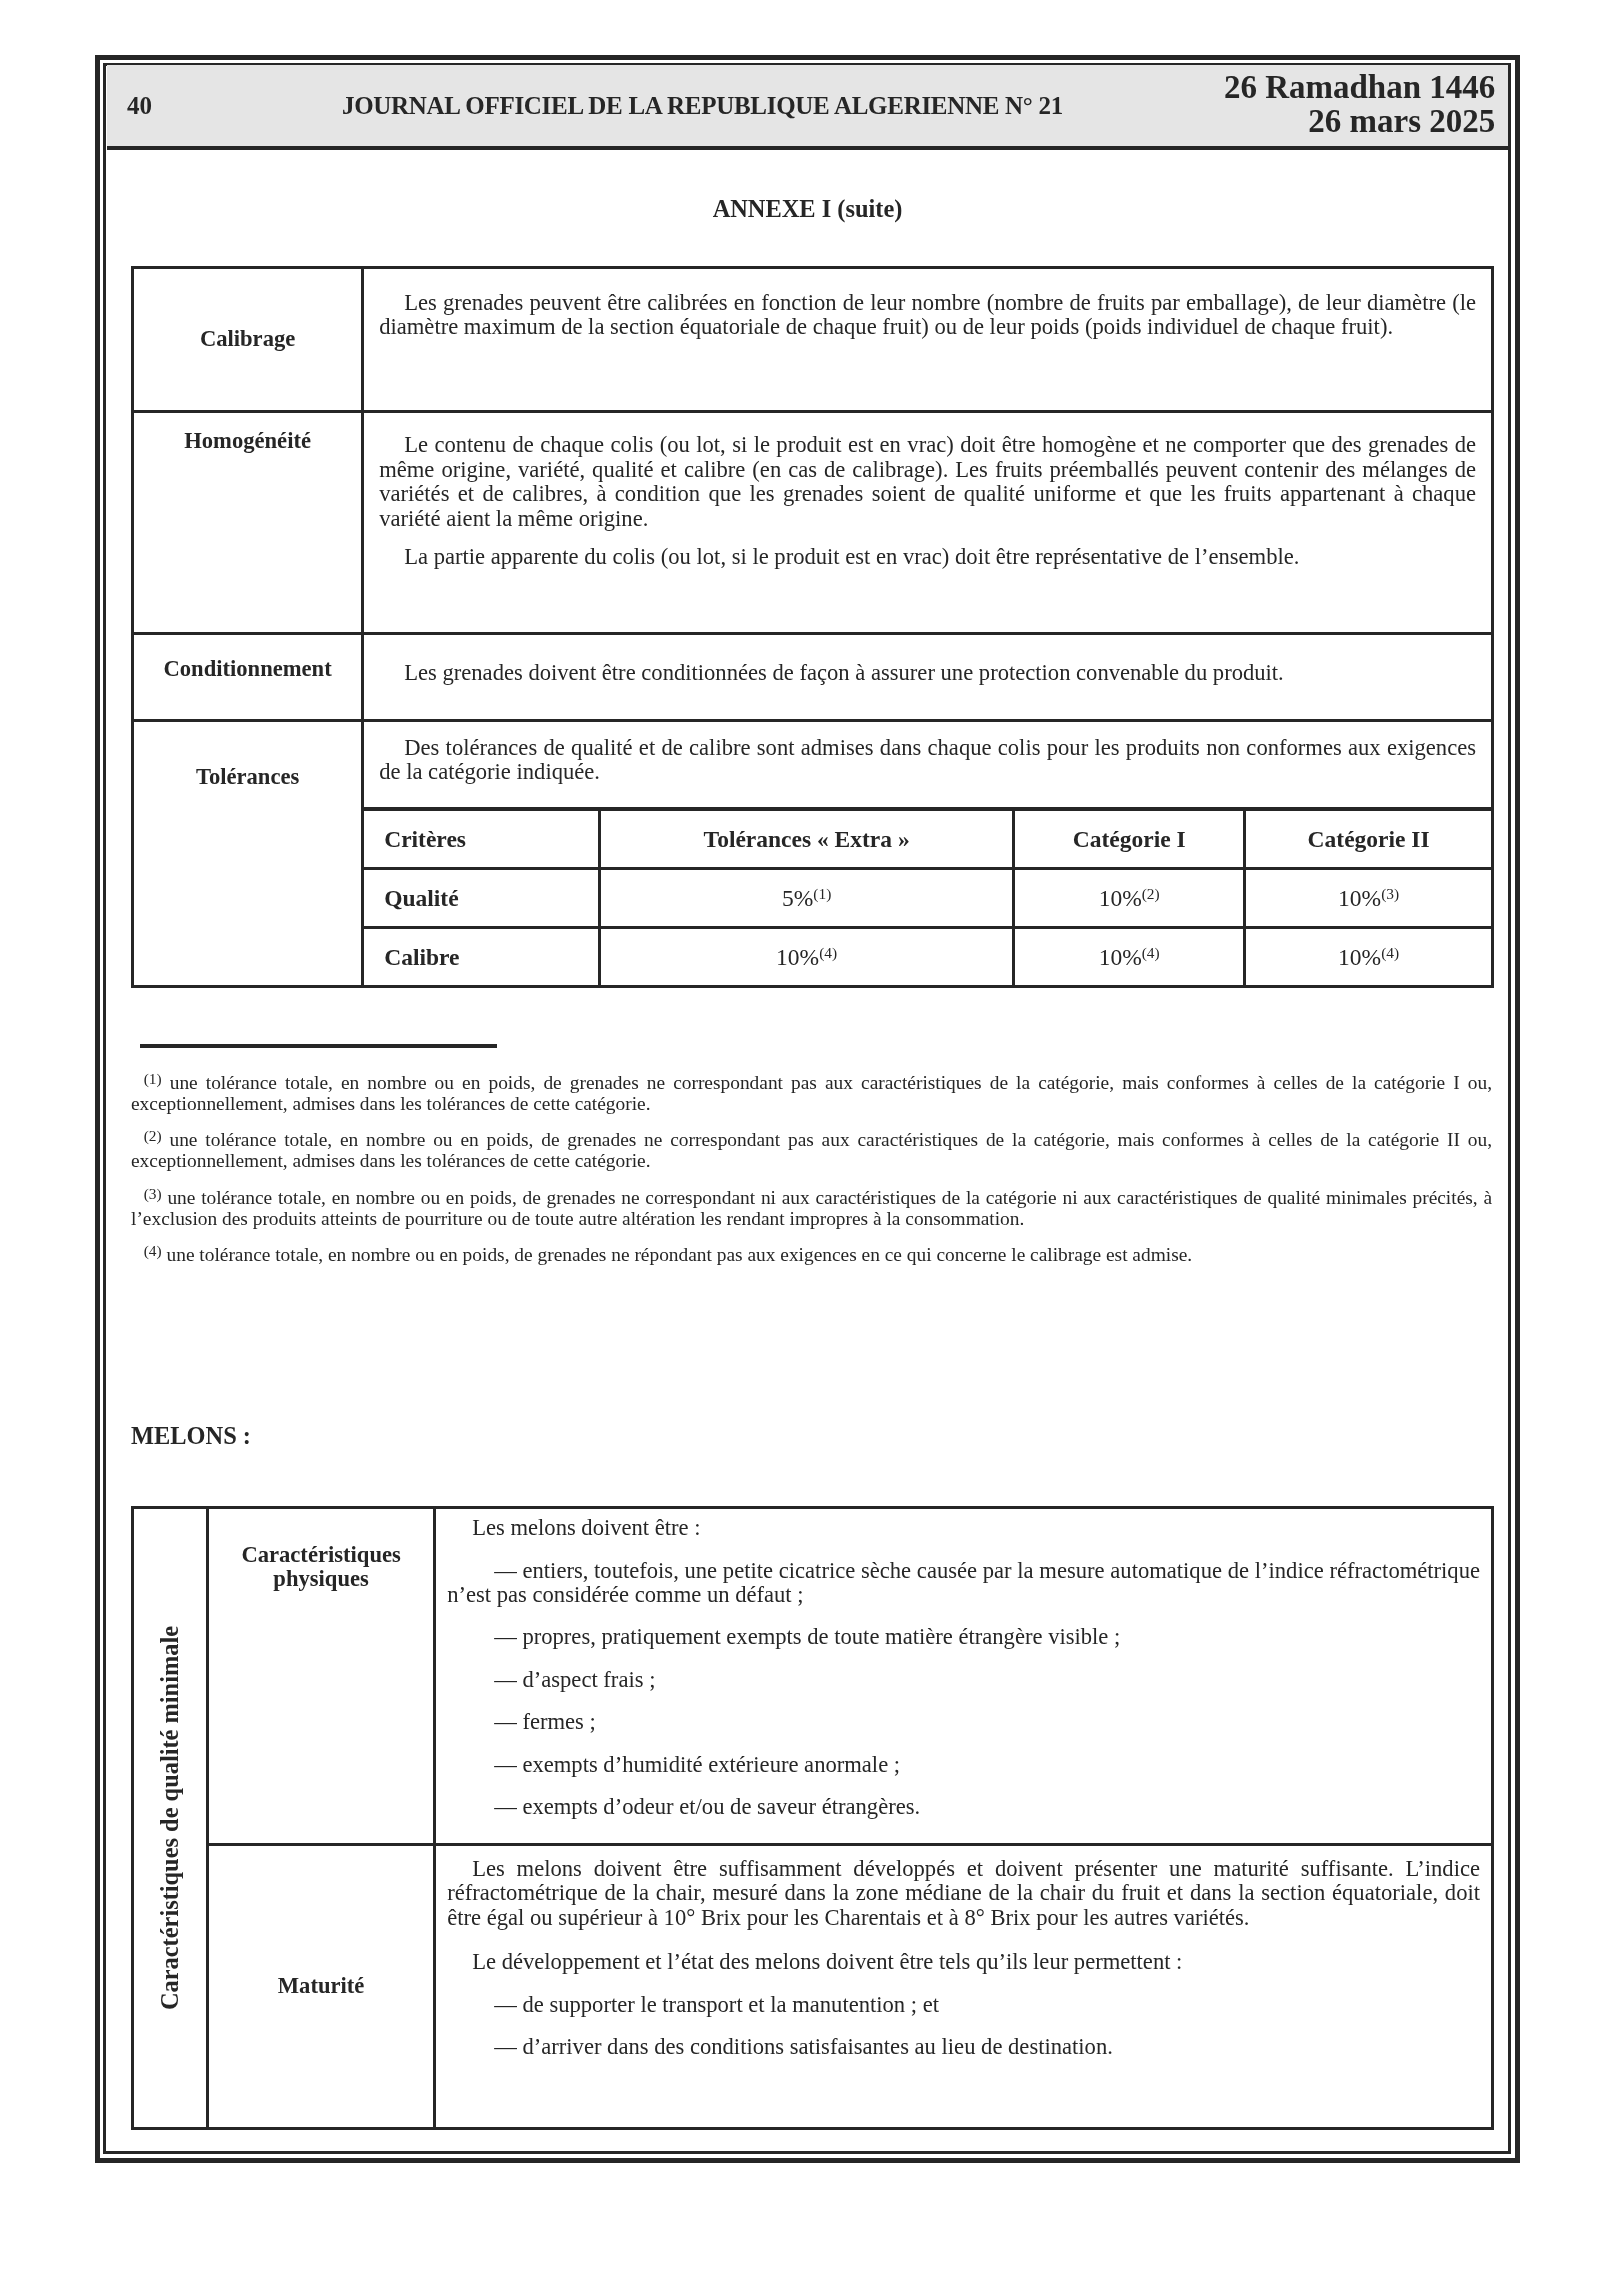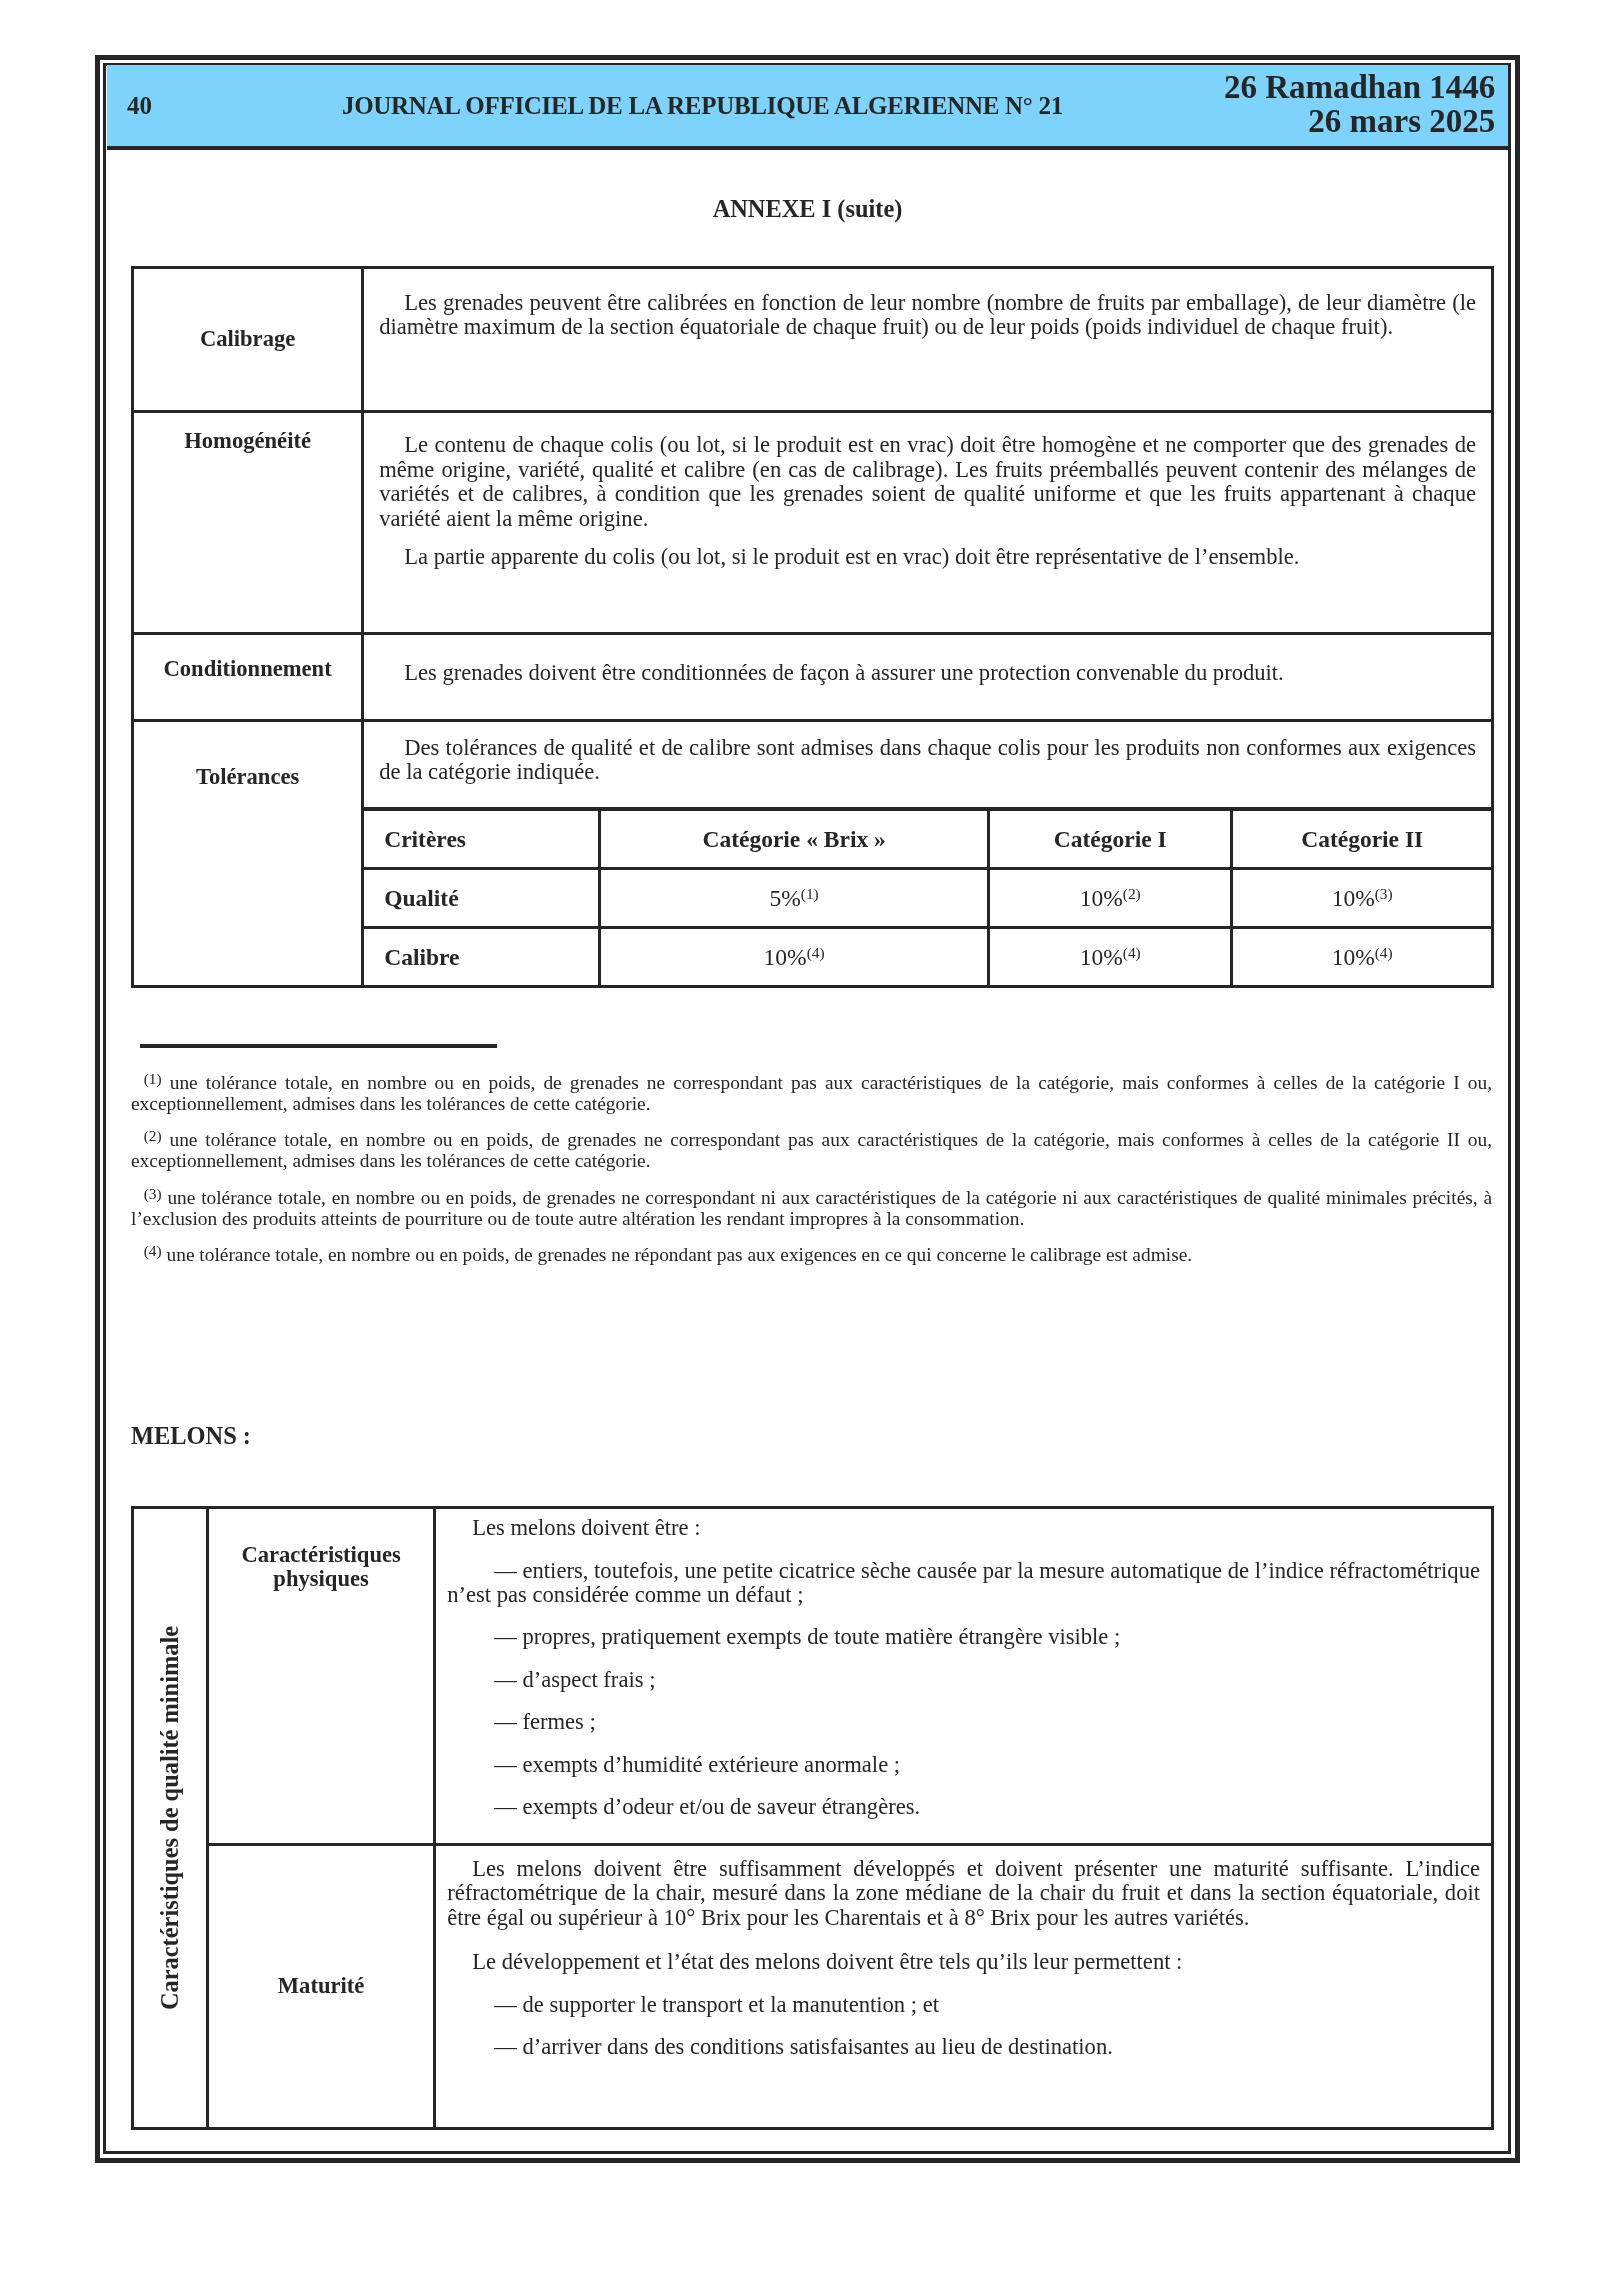--- a/index.html
+++ b/index.html
@@ -3,21 +3,21 @@
 <meta charset="utf-8">
 <style>
   html, body { margin: 0; padding: 0; background: #ffffff; }
   body { width: 1615px; height: 2285px; position: relative; overflow: hidden;
          font-family: "Liberation Serif", "DejaVu Serif", serif; color: #262626; }
   .frame-outer { position: absolute; left: 95px; top: 55px; width: 1425px; height: 2108px;
                  box-sizing: border-box; border: 5.4px solid #262626; }
   .frame-inner { position: absolute; left: 103px; top: 63px; width: 1408px; height: 2091px;
                  box-sizing: border-box; border: 3.6px solid #262626; }
   .header { position: absolute; left: 107px; top: 65px; width: 1401px; height: 85px;
-            background: #7dd3fc; border-bottom: 4.5px solid #262626; box-sizing: border-box; }
+            background: #e5e5e5; border-bottom: 4.5px solid #262626; box-sizing: border-box; }
   .header .page-num { position: absolute; left: 20px; top: 27px; font-size: 25px; font-weight: bold; }
   .header .title { position: absolute; left: 235px; top: 27px; font-size: 25px; font-weight: bold; letter-spacing: -0.3px; }
   .header .dates { position: absolute; right: 12.7px; top: 5.4px; text-align: right; font-size: 33px; font-weight: bold; line-height: 34px; }
   .annexe-title { position: absolute; left: 0; width: 1615px; top: 195px; text-align: center; font-size: 24.4px; font-weight: bold; }
 
   table { border-collapse: collapse; }
   .t1 { position: absolute; left: 131px; top: 266px; width: 1363px; }
   .t1 td { border: 3.6px solid #262626; vertical-align: top; font-size: 22.6px; line-height: 24.4px; }
   .t1 td.label { width: 220px; text-align: center; font-weight: bold; padding: 0 3.6px; }
   .t1 td.body { padding: 7.2px 11px 7.2px 11px; text-align: justify; }
@@ -96,21 +96,21 @@
   <tr>
     <td class="label" style="padding-top:43px">Tolérances</td>
     <td class="body tol-wrap">
       <div class="tol-intro">
         <p>Des tolérances de qualité et de calibre sont admises dans chaque colis pour les produits non conformes aux exigences de la catégorie indiquée.</p>
       </div>
       <table class="t-sub">
         <tbody>
               <tr class="hdr">
           <td>Critères</td>
-          <td>Catégorie « Brix »</td>
+          <td>Tolérances « Extra »</td>
           <td>Catégorie I</td>
           <td>Catégorie II</td>
         </tr>
         <tr>
           <td>Qualité</td>
           <td><span>5%</span><sup>(1)</sup></td>
           <td><span>10%</span><sup>(2)</sup></td>
           <td><span>10%</span><sup>(3)</sup></td>
         </tr>
         <tr>

